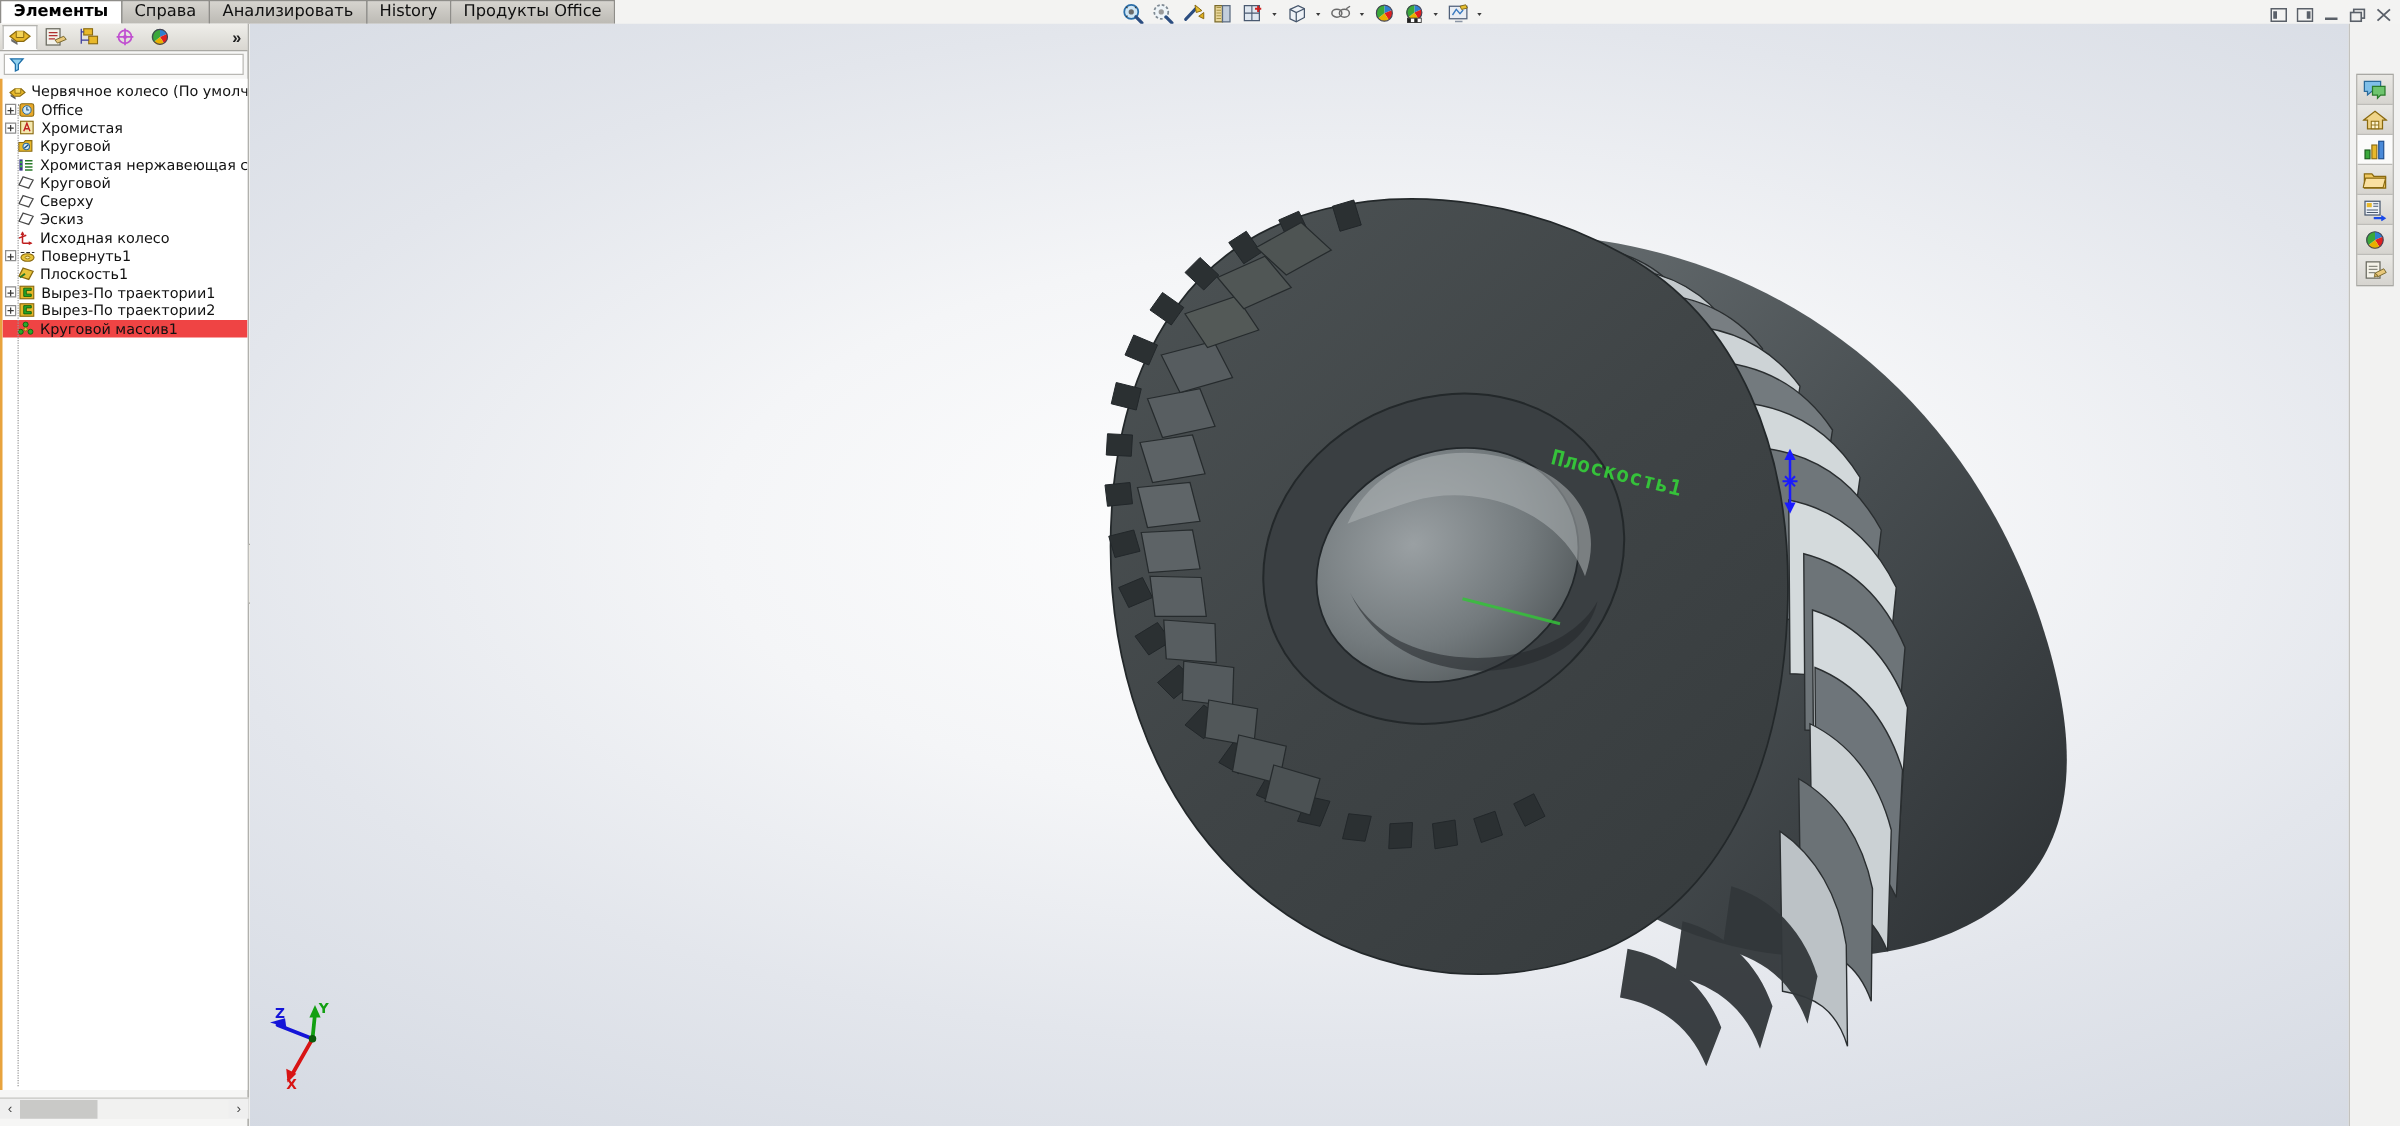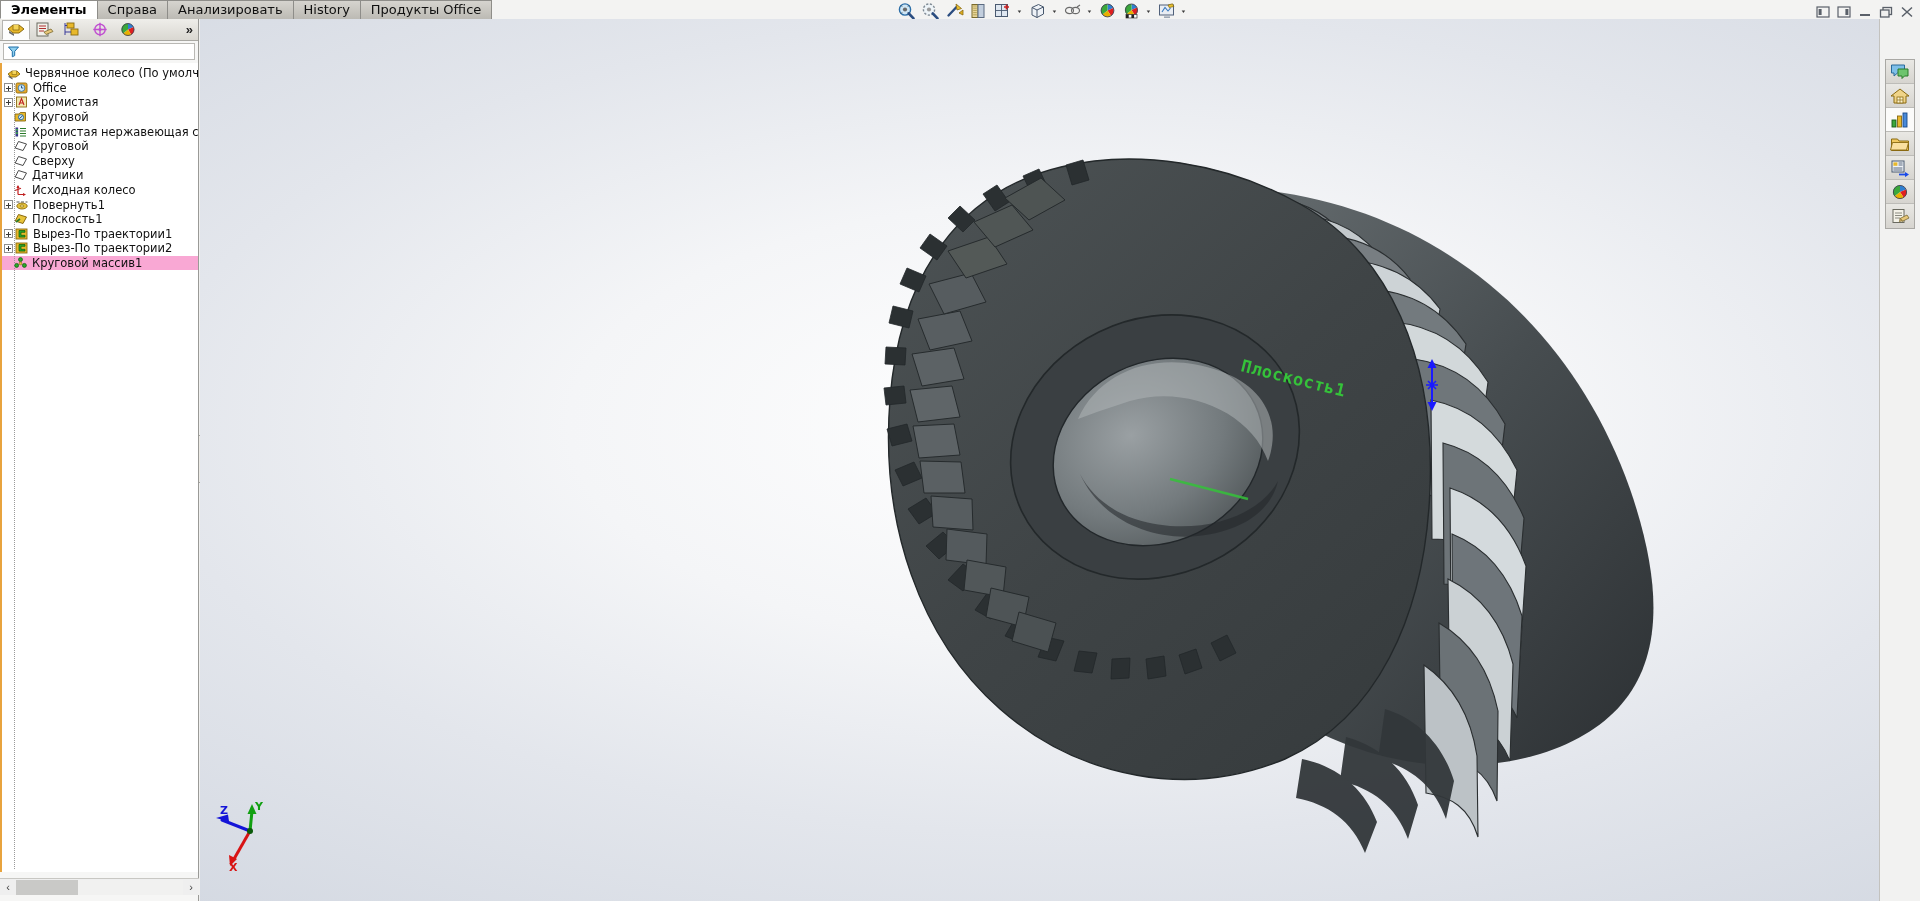--- a/index.html
+++ b/index.html
@@ -90,21 +90,21 @@
     border-left: 2px solid #e8a33d;
     overflow: hidden;
     padding-top: 3px;
   }
   .tnode {
     height: 14.6px; display: flex; align-items: center;
     font-size: 11.5px; color: #111; white-space: nowrap;
     font-family: "DejaVu Sans", sans-serif;
     padding-left: 2px;
   }
-  .tnode.sel { background: #f9a8d4; text-align: right; }
+  .tnode.sel { background: #ef4444; text-align: right; }
   .tnode .lbl { margin-left: 4px; }
   .expander {
     width: 9px; height: 9px; border: 1px solid #8e8e8e; background: #fff;
     position: relative; flex: 0 0 9px; margin-right: 1px;
   }
   .expander:before {
     content:""; position:absolute; left:1px; top:3.5px; width:5px; height:1px; background:#3a3a3a;
   }
   .expander:after {
     content:""; position:absolute; left:3px; top:1.5px; width:1px; height:5px; background:#3a3a3a;
@@ -434,21 +434,21 @@
         <span class="lbl">Сверху</span>
       </div>
 
       <div class="tnode">
         <span class="dots"></span>
         <span class="ico">
           <svg width="14" height="12" viewBox="0 0 14 12">
             <path d="M4.5 1.5 L12.5 4 L9 10.5 L1.2 8 Z" fill="none" stroke="#4a4a4a" stroke-width="1"></path>
           </svg>
         </span>
-        <span class="lbl">Датчики</span>
+        <span class="lbl">Эскиз</span>
       </div>
 
       <div class="tnode">
         <span class="dots"></span>
         <span class="ico">
           <svg width="13" height="12" viewBox="0 0 13 12">
             <path d="M4 10.5 L4 2 M4 10.5 L11 10.5" stroke="#c02020" stroke-width="1.2"></path>
             <path d="M4 1 l1.6 3 h-3.2z" fill="#c02020"></path>
             <path d="M12 10.5 l-3 1.6 v-3.2z" fill="#c02020"></path>
             <path d="M1 6.5 L7 4.2" stroke="#c02020" stroke-width="1.1"></path>

